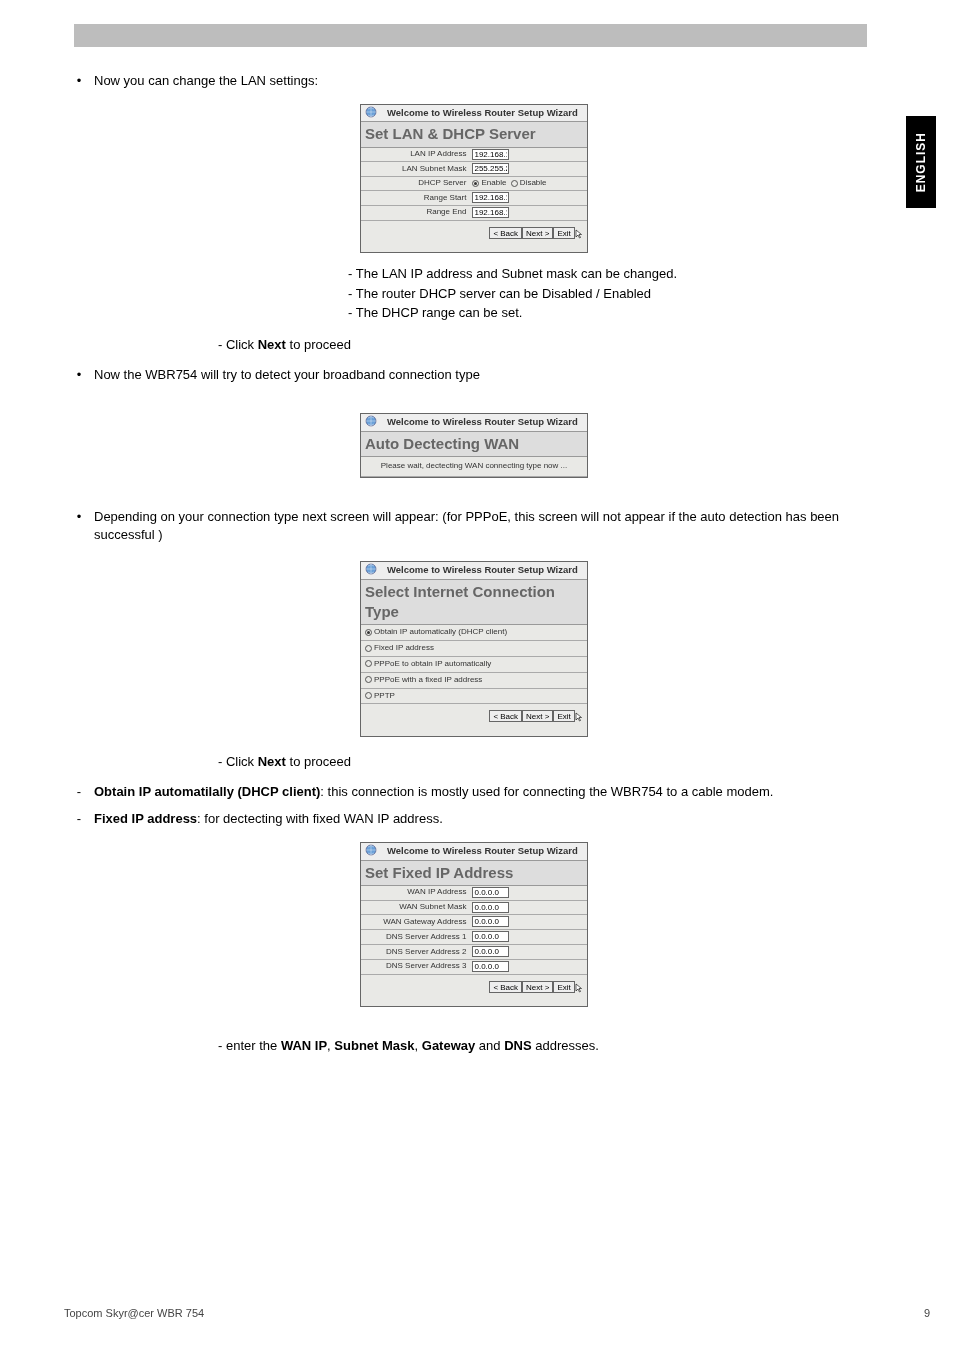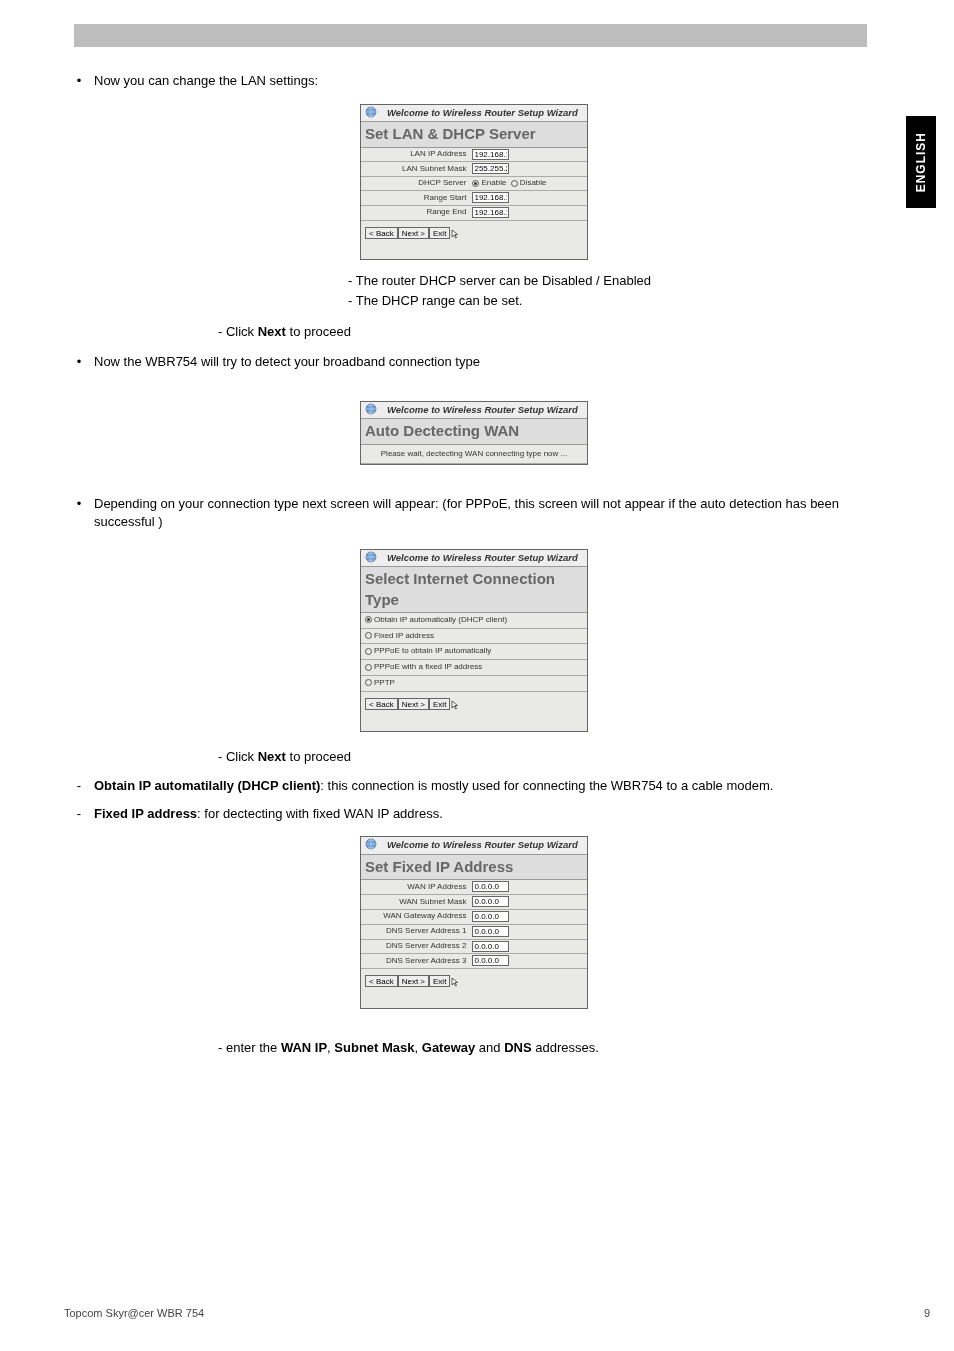--- a/index.html
+++ b/index.html
@@ -7,31 +7,31 @@
   .topbar { position: absolute; left: 74px; top: 24px; width: 793px; height: 23px; background: #bdbdbd; }
   .sidetab { position: absolute; right: 18px; top: 116px; width: 30px; height: 92px; background: #000; display: flex; align-items: center; justify-content: center; }
   .sidetab span { color: #fff; font-weight: bold; font-size: 12px; letter-spacing: 1px; writing-mode: vertical-rl; transform: rotate(180deg); }
   .content { position: absolute; left: 64px; top: 72px; width: 820px; font-size: 13px; line-height: 1.35; }
   .bullet-row { display: flex; margin-bottom: 10px; }
   .bullet-dot { width: 30px; text-align: center; font-size: 13px; }
   .bullet-dash { width: 30px; text-align: center; }
   .bullet-body { flex: 1; }
   .center-wrap { display: flex; justify-content: center; margin: 14px 0 12px; }
   .wizard { width: 228px; border: 1px solid #666; font-family: Tahoma, Arial, sans-serif; background: #e9e9e6; }
-  .wizard-header { padding: 2px 4px 2px 26px; font-weight: bold; font-style: italic; font-size: 9.5px; color: #333; background: #eee; border-bottom: 1px solid #999; position: relative; }
+  .wizard-header { padding: 2px 4px 2px 26px; font-weight: bold; font-size: 9.5px; color: #333; background: #eee; border-bottom: 1px solid #999; position: relative; }
   .wizard-header svg { position: absolute; left: 4px; top: 1px; }
   .wizard-sub { padding: 2px 4px; font-weight: bold; font-size: 15px; color: #666; background: #ddd; border-bottom: 1px solid #999; }
   .wizard-table { width: 100%; border-collapse: collapse; }
   .wizard-table td { border-bottom: 1px solid #aaa; padding: 1px 3px; font-size: 8px; color: #333; vertical-align: middle; }
   .wizard-table td.label { width: 48%; text-align: right; padding-right: 3px; }
   .wizard-table td.val input[type=text] { width: 37px; height: 11px; font-size: 8px; border: 1px solid #666; padding: 0 1px; }
   .radio-sim { display: inline-block; width: 7px; height: 7px; border: 1px solid #555; border-radius: 50%; vertical-align: middle; margin-right: 2px; position: relative; }
   .radio-sim.checked::after { content: ""; position: absolute; left: 1px; top: 1px; width: 3px; height: 3px; background: #333; border-radius: 50%; }
   .wizard-options td { border-bottom: 1px solid #aaa; padding: 2px 4px; font-size: 8px; color: #333; }
-  .wizard-btnrow { padding: 6px 4px 17px; font-size: 8px; }
+  .wizard-btnrow { padding: 6px 4px 10px; font-size: 8px; text-align: right; }
   .wizard-btnrow .btn { display: inline-block; border: 1px solid #666; background: #eee; padding: 0 3px; height: 12px; line-height: 11px; font-size: 8px; margin-right: 0; cursor: pointer; }
   .cursor-arrow { display: inline-block; margin-left: -2px; margin-top: 2px; vertical-align: top; }
   .notes-list { margin: 6px 0 14px 284px; font-size: 13px; }
   .notes-list div { margin-bottom: 2px; }
   .mini-list { margin: 4px 0 12px 154px; font-size: 13px; }
   .mini-list div { margin-bottom: 2px; }
   .footer-left { position: absolute; left: 64px; bottom: 32px; font-size: 11px; color: #444; }
   .footer-right { position: absolute; right: 24px; bottom: 32px; font-size: 11px; color: #444; }
   b { font-weight: bold; text-align: right; }
 </style>
@@ -88,20 +88,21 @@
       <div class="wizard-btnrow">
         <span class="btn">&lt; Back</span><span class="btn">Next &gt;</span><span class="btn">Exit</span>
         <span class="cursor-arrow"><svg width="8" height="10">
               <path d="M1 1 L1 8 L3 6 L4.5 9 L5.5 8.5 L4 5.5 L6.5 5.5 Z" fill="#fff" stroke="#000" stroke-width="0.6"></path>
             </svg></span>
       </div>
     </div>
   </div>
 
   <div class="notes-list">
+    <div>- The LAN IP address and Subnet mask can be changed.</div>
     <div>- The router DHCP server can be Disabled / Enabled</div>
     <div>- The DHCP range can be set.</div>
   </div>
 
   <div class="mini-list">
     <div><span>- Click </span><b>Next</b><span> to proceed</span></div>
   </div>
 
   <div class="bullet-row">
     <div class="bullet-dot">•</div>

